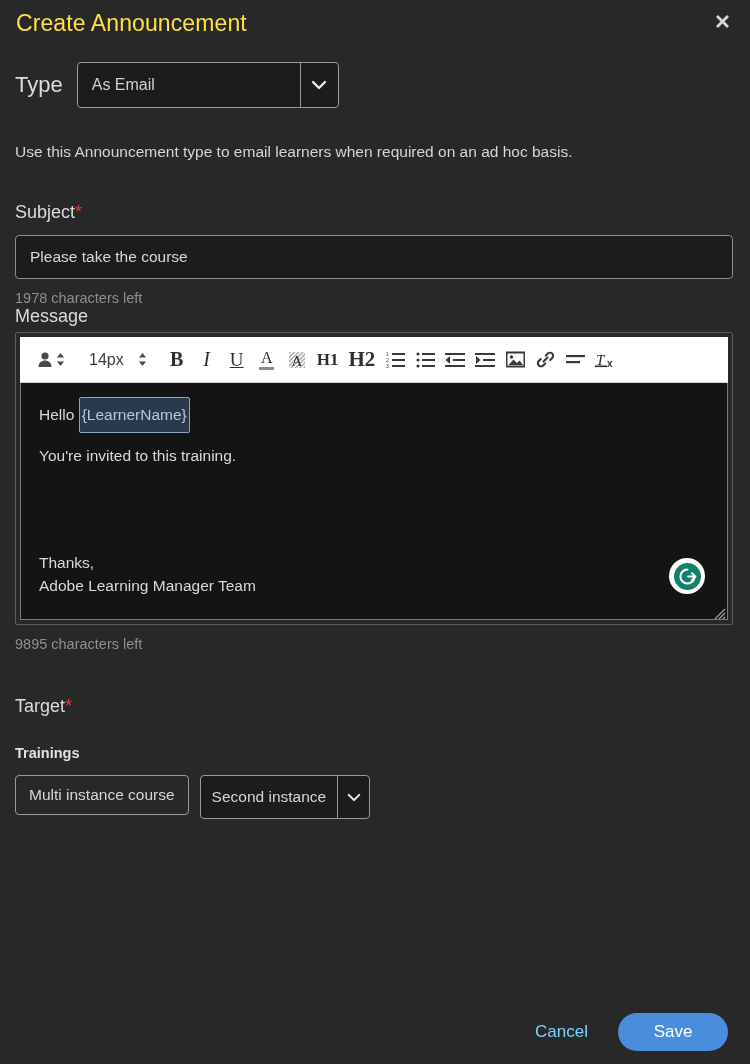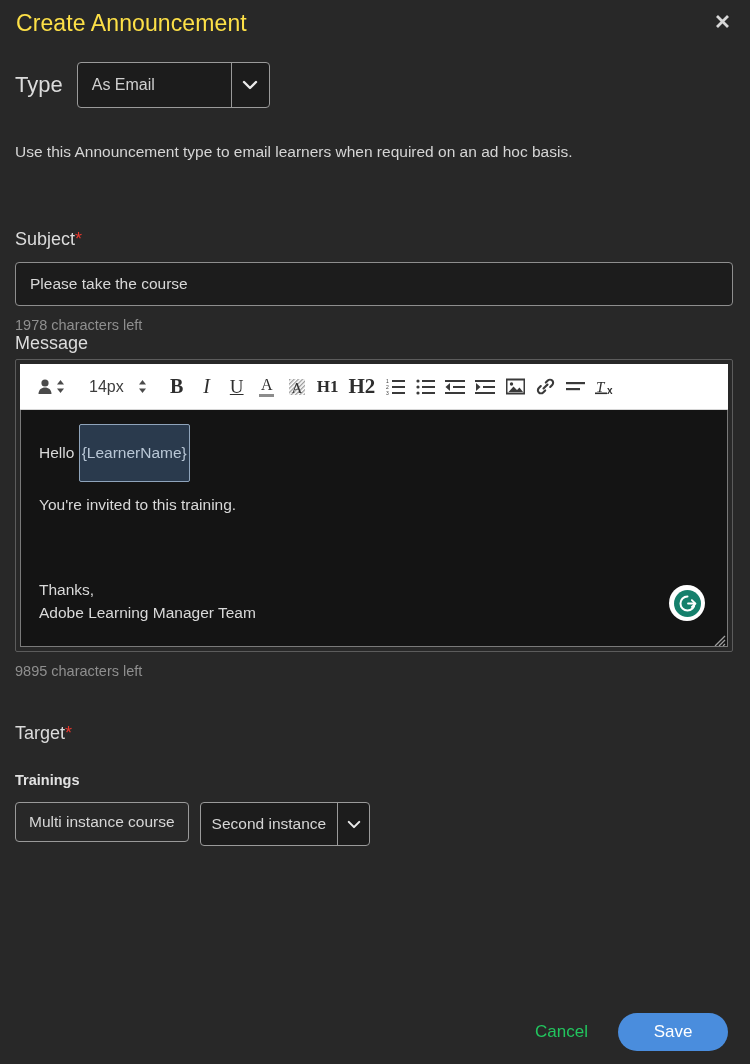--- a/index.html
+++ b/index.html
@@ -53,21 +53,21 @@
   }
   .field-label {
     font-size: 22px;
     color: #dcdcdc;
     font-weight: 400;
   }
   .select-wrap {
     position: relative;
     display: flex;
     align-items: stretch;
-    width: 193px;
+    width: 262px;
     height: 46px;
     background: #1c1c1c;
     border: 1px solid #9a9a9a;
     border-radius: 4px;
     cursor: pointer;
   }
   .select-wrap .sel-text {
     flex: 1;
     display: flex; align-items: center;
     padding-left: 14px;
@@ -84,21 +84,21 @@
   .select-wrap .sel-arrow svg { display: block; }
 
   .helptext {
     margin-top: 34px;
     font-size: 15.5px;
     color: #d5d5d5;
     line-height: 1.3;
   }
 
   .section-label {
-    margin-top: 67px;
+    margin-top: 40px;
     font-size: 18px;
     color: #dcdcdc;
   }
   .req { color: #e8392f; font-size: 18px; }
 
   .text-input {
     margin-top: 12px;
     width: 718px;
     height: 44px;
     background: #1c1c1c;
@@ -171,21 +171,21 @@
     color: #d9d9d9;
     line-height: 1.45;
     overflow: hidden;
   }
   .rte-body p { margin: 0 0 12px 0; }
   .tok {
     display: inline-block;
     background: #2a3a4d;
     border: 1px solid #8fa4bb;
     color: #b9c7d6;
-    padding: 18px 2px;
+    padding: 7px 2px;
     border-radius: 2px;
     line-height: 1.25;
   }
   .sig { position: absolute; left: 18px; bottom: 22px; }
   .sig div { line-height: 1.5; }
 
   .grammarly {
     position: absolute;
     right: 22px; bottom: 25px;
     width: 36px; height: 36px;
@@ -261,21 +261,21 @@
     left: 0; right: 0; bottom: 0;
     height: 64px;
     display: flex;
     align-items: center;
     justify-content: flex-end;
     padding-right: 22px;
     gap: 14px;
   }
   .btn-cancel {
     font-size: 17px;
-    color: #22c55e;
+    color: #7dd3fc;
     padding: 8px 16px;
     cursor: pointer;
     background: none; border: none;
     font-family: "Liberation Sans", sans-serif;
   }
   .btn-save {
     width: 110px; height: 38px;
     border-radius: 19px;
     background: #4a8ddd;
     color: #ffffff;

